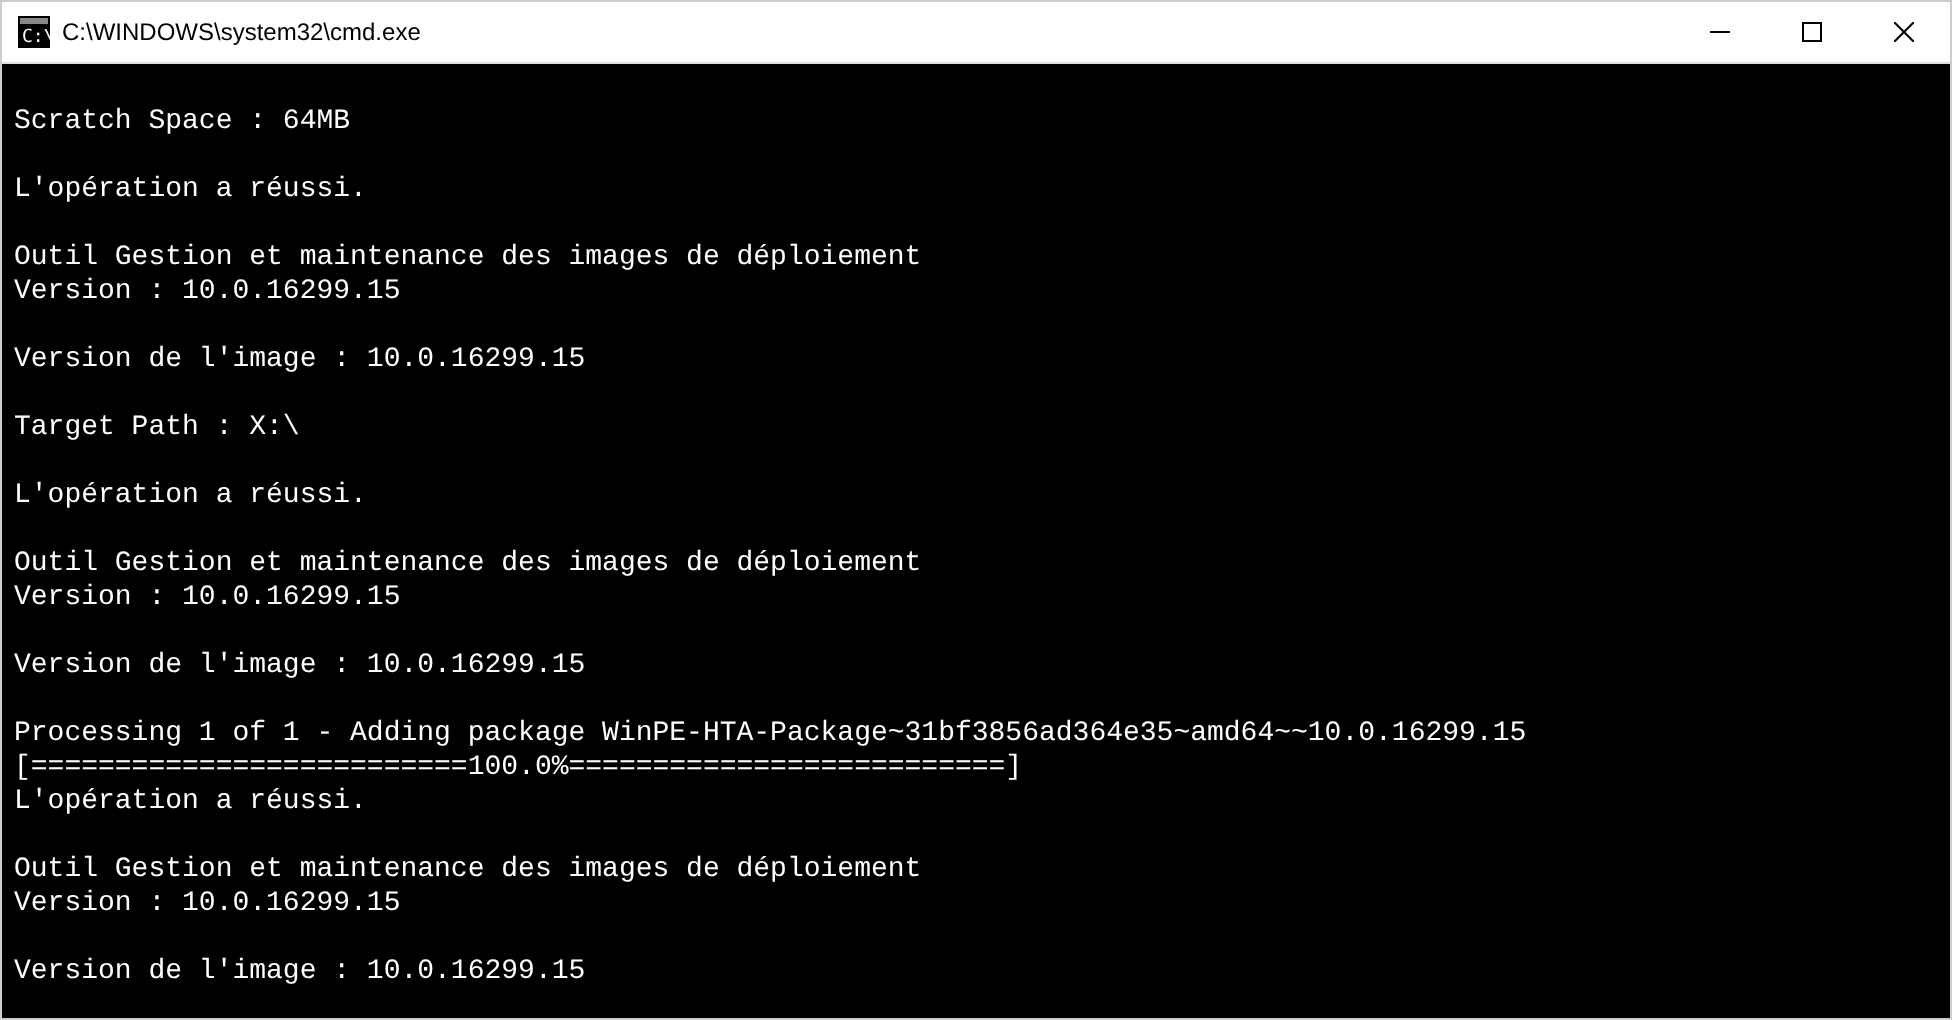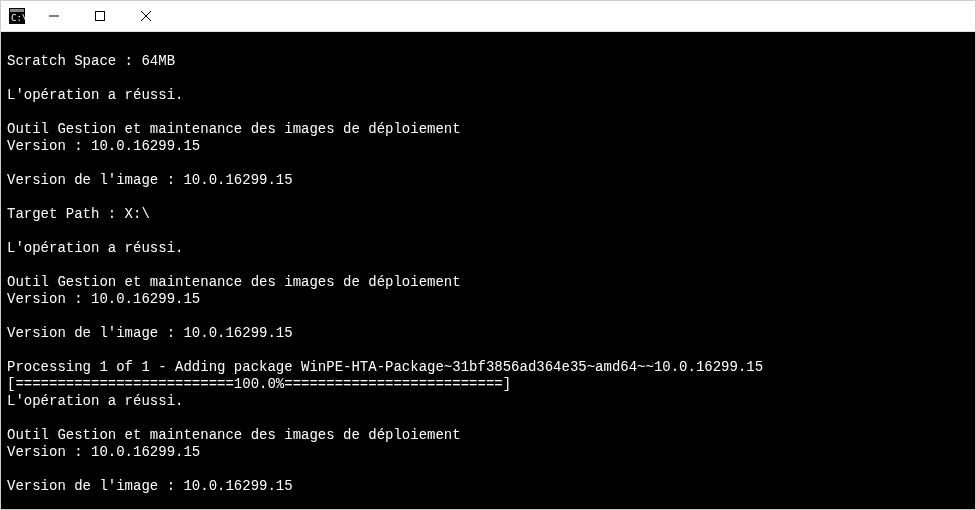--- a/index.html
+++ b/index.html
@@ -81,20 +81,21 @@
 
 <div class="window">
   <div class="titlebar">
     <div class="titlebar-icon">
       <svg viewBox="0 0 16 16">
         <rect x="0" y="0" width="16" height="16" fill="#000"></rect>
         <rect x="1" y="1" width="14" height="3" fill="#888"></rect>
         <text x="2" y="13" font-size="9" fill="#fff" font-family="monospace">C:\</text>
       </svg>
     </div>
+    <div class="titlebar-title">C:\WINDOWS\system32\cmd.exe</div>
     <div class="titlebar-buttons">
       <div class="titlebar-btn">
         <svg viewBox="0 0 10 10">
           <line x1="0" y1="5" x2="10" y2="5" stroke="#000" stroke-width="1"></line>
         </svg>
       </div>
       <div class="titlebar-btn">
         <svg viewBox="0 0 10 10">
           <rect x="0.5" y="0.5" width="9" height="9" fill="none" stroke="#000" stroke-width="1"></rect>
         </svg>

